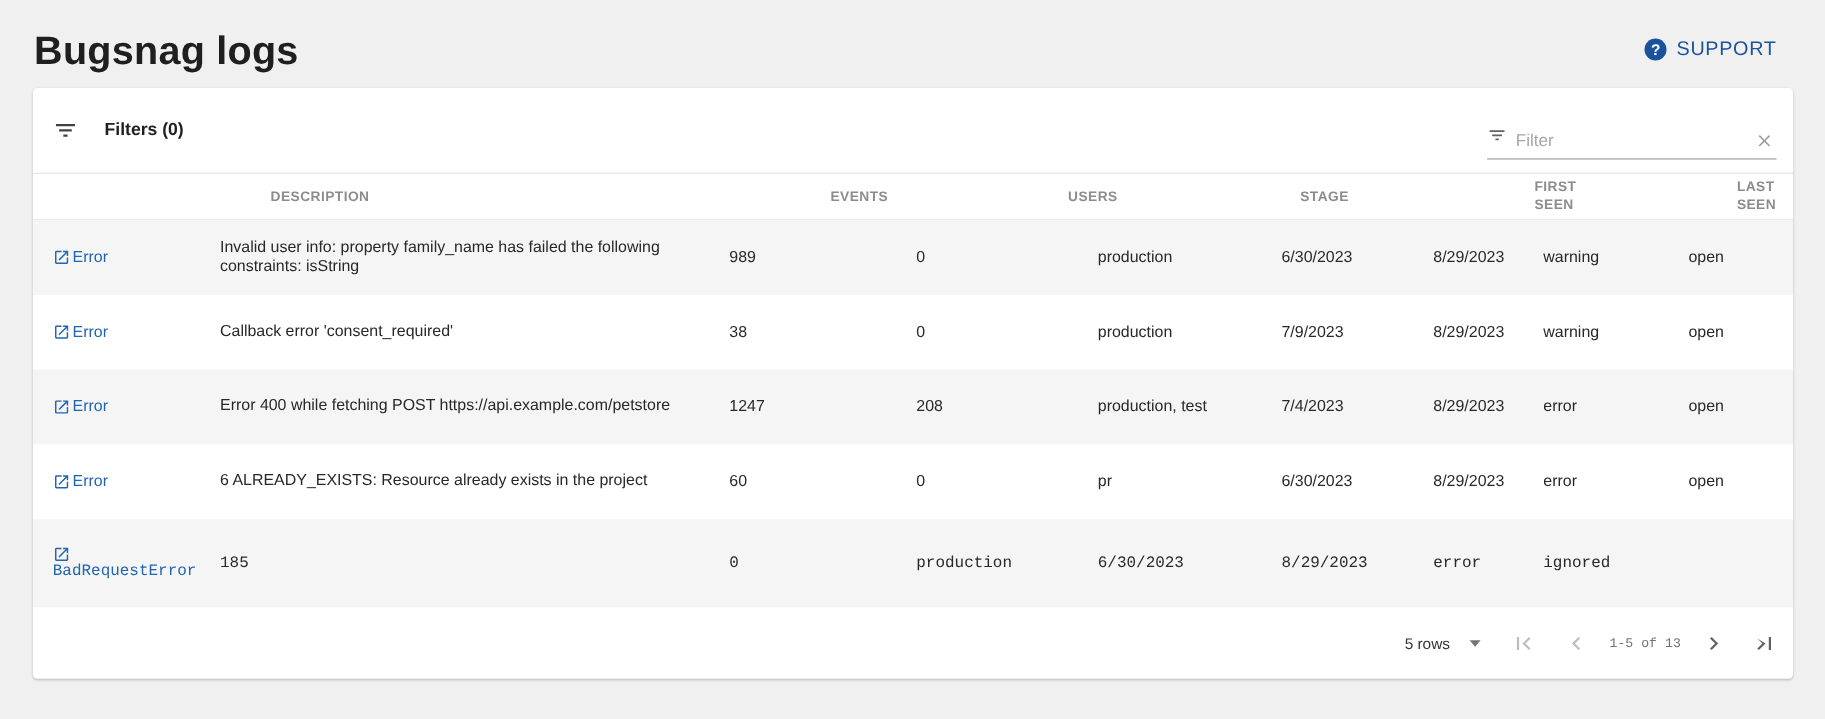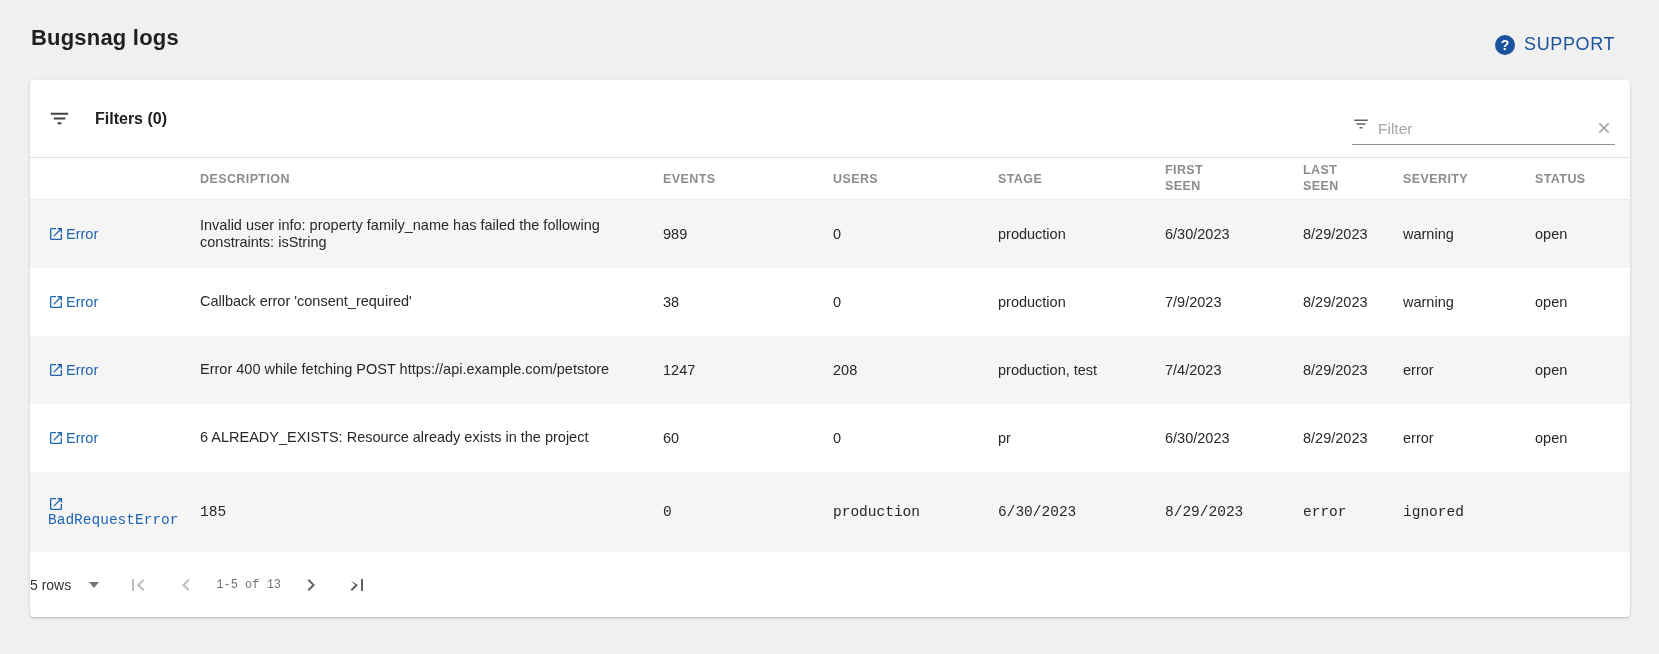--- a/index.html
+++ b/index.html
@@ -9,21 +9,21 @@
     background: #f0f0f0;
     color: #282828;
     position: relative;
     overflow: hidden;
   }
   .page-header {
     position: absolute; top: 0; left: 0; right: 0; height: 80px;
   }
   .page-title {
     position: absolute; left: 31px; top: 25px;
-    font-size: 22px; font-weight: bold; color: #1f1f1f; letter-spacing: 0.2px;
+    font-size: 36px; font-weight: bold; color: #1f1f1f; letter-spacing: 0.2px;
   }
   .support-link {
     position: absolute; top: 34px; right: 44px;
     display: flex; align-items: center; gap: 9px;
     color: #1a529c; text-decoration: none; cursor: pointer;
   }
   .support-icon {
     width: 20px; height: 20px; border-radius: 50%;
     background: #1a529c; color: #ffffff;
     display: inline-flex; align-items: center; justify-content: center;
@@ -72,21 +72,21 @@
   
   .grid-row {
     display: grid;
     grid-template-columns: 170px 463px 170px 165px 167px 138px 100px 132px minmax(0,1fr);
     align-items: center;
     width: 100%;
   }
   .table-header {
     height: 42px; flex: 0 0 42px;
     border-bottom: 1px solid #ececec;
-    color: #8c8c8c; font-size: 12.5px; font-weight: bold; letter-spacing: 0.4px;
+    color: #8c8c8c; font-size: 12.5px; font-weight: bold; letter-spacing: 0.4px; gap: 46px;
   }
   .table-header .hdr-narrow { display: block; width: 46px; line-height: 1.25; }
   .table-row { height: 68px; flex: 0 0 68px; font-size: 14.5px; color: #282828; }
   .table-row.tall { height: 80px; flex: 0 0 80px; font-family: Liberation Mono, monospace; }
   .table-row.alt { background: #f5f5f5; }
   .cell { padding-right: 10px; }
   .cell-desc { padding-right: 16px; line-height: 1.18; }
   .cell-link {
     padding-left: 18px;
     display: flex; flex-wrap: wrap; align-items: center; align-content: center;
@@ -95,22 +95,22 @@
   .error-link {
     display: inline-flex; flex-wrap: wrap; align-items: center; align-content: center;
     max-width: 128px;
     color: #1f65b0; text-decoration: none; cursor: pointer; line-height: 1.15;
   }
   .error-link svg { flex: 0 0 auto; margin-right: 2px; display: block; }
 
   
   .pagination {
     flex: 1 1 auto;
-    display: flex; align-items: center; 
-    padding-right: 26px;
+    display: flex; align-items: center; justify-content: flex-end;
+    padding-right: 14px;
   }
   .rows-select {
     display: flex; align-items: center; cursor: pointer;
     font-size: 14px; color: #333;
   }
   .caret-down {
     width: 0; height: 0; margin-left: 18px;
     border-left: 5px solid transparent; border-right: 5px solid transparent;
     border-top: 6px solid #757575;
   }

